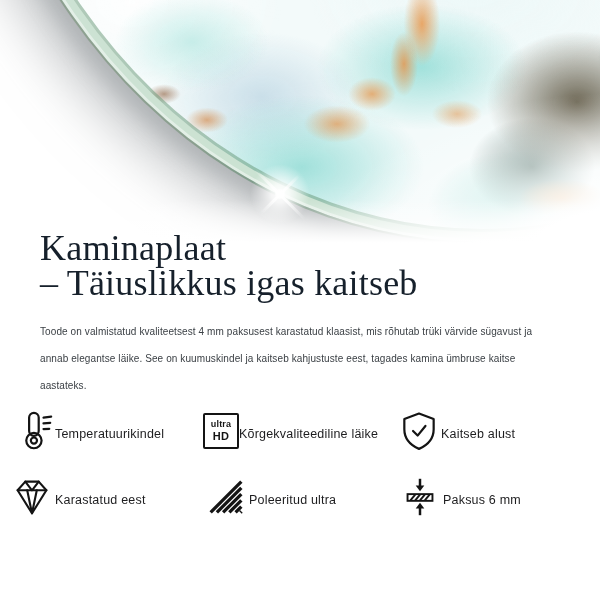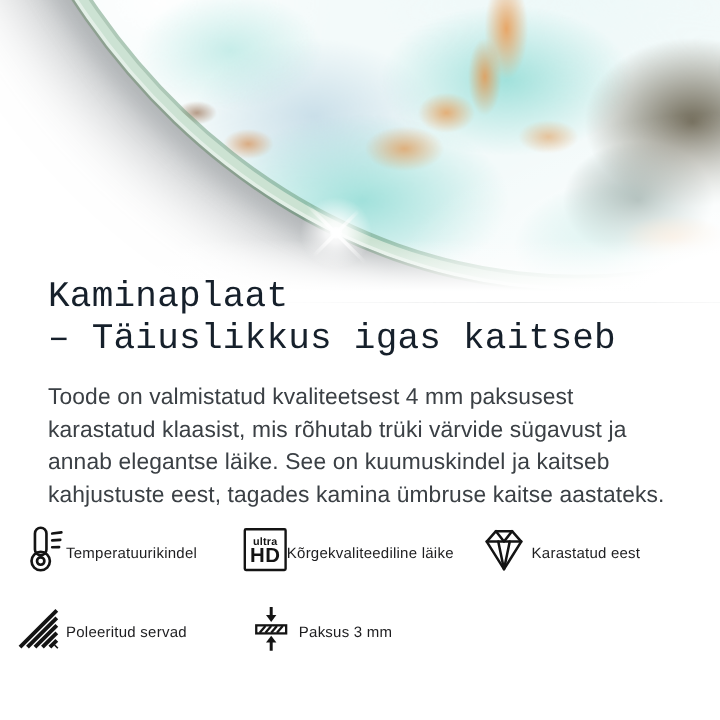--- a/index.html
+++ b/index.html
@@ -71,48 +71,48 @@
   }
   .fade-bottom{
     position:absolute;left:0;top:200px;width:600px;height:52px;z-index:2;pointer-events:none;
     background:linear-gradient(to bottom, rgba(255,255,255,0), #ffffff 82%);
   }
 
   
   .content{position:relative;z-index:4;padding:231px 40px 0 40px;}
   h1{
     margin:0;
-    font-family:Liberation Mono, monospace;
+    font-family:Liberation Serif, serif;
     font-weight:500;
-    font-size:30px;line-height:35px;
+    font-size:36px;line-height:35px;
     color:#16202b;letter-spacing:.2px;
   }
   .desc{
     margin:17px 0 0 0;max-width:532px;
-    font-size:19px;line-height:27px;color:#3b4045;letter-spacing:.1px;
+    font-size:10px;line-height:27px;color:#3b4045;letter-spacing:.1px;
   }
 
   
   .features{
     display:grid;grid-template-columns:repeat(3,1fr);
     row-gap:20px;margin:9px -31px 0 -31px;
   }
   .feature{display:flex;flex-direction:row;align-items:center;}
   .feature .icon-box{height:46px;display:flex;align-items:center;justify-content:center;}
   .feature .label{margin-top:6px;font-size:12.5px;line-height:15px;color:#1d1d1f;letter-spacing:.2px;text-align:right;}
   .icon-box svg{display:block;}
 
   
   .uhd{
     width:36px;height:36px;border:2.6px solid #141414;border-radius:2px;
     display:flex;flex-direction:column;align-items:center;justify-content:center;
     color:#141414;box-sizing:border-box;
   }
   .uhd .t{font-size:9px;line-height:9px;font-weight:600;letter-spacing:.2px;}
-  .uhd .b{font-size:17px;line-height:14px;font-weight:800;letter-spacing:.3px;}
+  .uhd .b{font-size:11px;line-height:14px;font-weight:800;letter-spacing:.3px;}
 </style>
 </head>
 <body>
 
 <div class="hero">
   <div class="plate"></div>
   <div class="fade-br"></div>
   <div class="fade-bottom"></div>
   <div class="sparkle">
     <div class="glow"></div>
@@ -148,20 +148,29 @@
     <div class="feature">
       <div class="icon-box">
         <div class="uhd">
           <div class="t">ultra</div>
           <div class="b">HD</div>
         </div>
       </div>
       <div class="label">Kõrgekvaliteediline läike</div>
     </div>
 
+    <div class="feature">
+      <div class="icon-box">
+        <svg width="44" height="44" viewBox="0 0 48 48" fill="none" stroke="#141414" stroke-width="2.4" stroke-linecap="round" stroke-linejoin="round">
+          <path d="M24 5 L40 11 V22 C40 32.5 33 39.5 24 43.5 C15 39.5 8 32.5 8 22 V11 Z"></path>
+          <path d="M17.5 24 L22.5 29 L31 18.5"></path>
+        </svg>
+      </div>
+      <div class="label">Kaitseb alust</div>
+    </div>
 
     <div class="feature">
       <div class="icon-box">
         <svg width="46" height="46" viewBox="0 0 48 48" fill="none" stroke="#141414" stroke-width="2.2" stroke-linecap="round" stroke-linejoin="round">
           <path d="M9 17 L17 8 H31 L39 17 L24 41 Z"></path>
           <path d="M9 17 H39"></path>
           <path d="M17 8 L24 17 L31 8"></path>
           <path d="M19 17 L24 41 M29 17 L24 41"></path>
         </svg>
       </div>
@@ -172,36 +181,36 @@
       <div class="icon-box">
         <svg width="46" height="46" viewBox="0 0 48 48" fill="none" stroke="#141414" stroke-width="3.4">
           <path d="M8 40 L40 8"></path>
           <path d="M14.5 40 L40 14.5"></path>
           <path d="M21 40 L40 21"></path>
           <path d="M27.5 40 L40 27.5"></path>
           <path d="M34 40 L40 34"></path>
           <path d="M39 40 L40 39" stroke-width="4"></path>
         </svg>
       </div>
-      <div class="label">Poleeritud servad</div>
+      <div class="label">Poleeritud ultra</div>
     </div>
 
     <div class="feature">
       <div class="icon-box">
         <svg width="46" height="46" viewBox="0 0 48 48" fill="none" stroke="#141414" stroke-width="2.6">
           <line x1="24" y1="5" x2="24" y2="13"></line>
           <path d="M19.5 12 L24 18 L28.5 12 Z" fill="#141414" stroke="none"></path>
           <line x1="24" y1="43" x2="24" y2="35"></line>
           <path d="M19.5 36 L24 30 L28.5 36 Z" fill="#141414" stroke="none"></path>
           <g stroke-width="2">
             <rect x="11" y="21" width="26" height="7"></rect>
             <line x1="14" y1="27.5" x2="19" y2="21.5"></line>
             <line x1="19" y1="27.5" x2="24" y2="21.5"></line>
             <line x1="24" y1="27.5" x2="29" y2="21.5"></line>
             <line x1="29" y1="27.5" x2="34" y2="21.5"></line>
           </g>
         </svg>
       </div>
-      <div class="label">Paksus 3 mm</div>
+      <div class="label">Paksus 6 mm</div>
     </div>
 
   </div>
 </div>
 
 </body></html>

